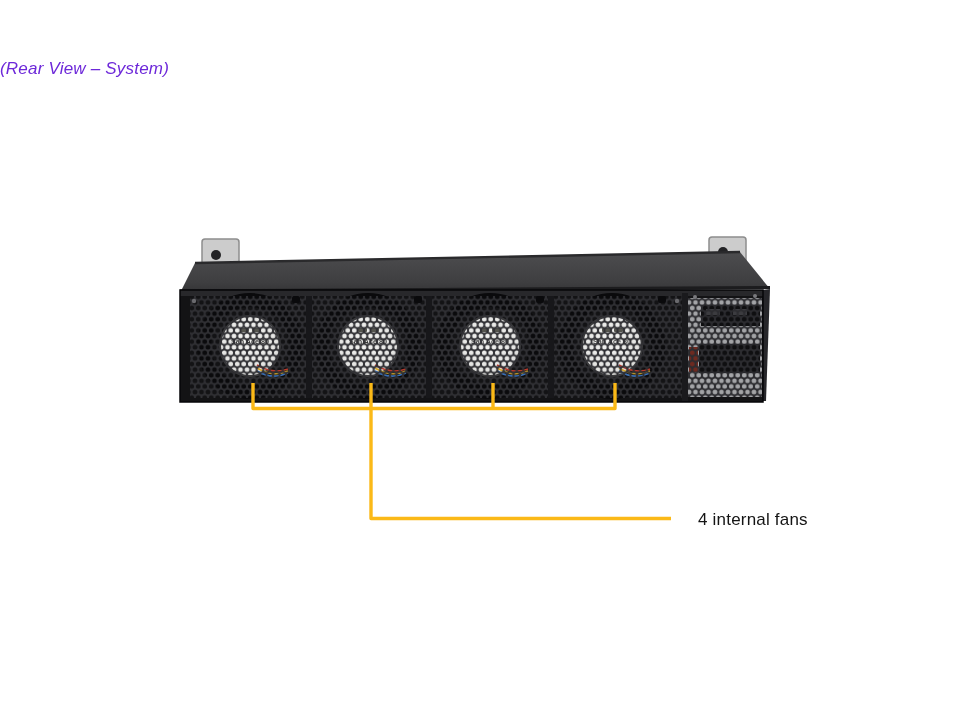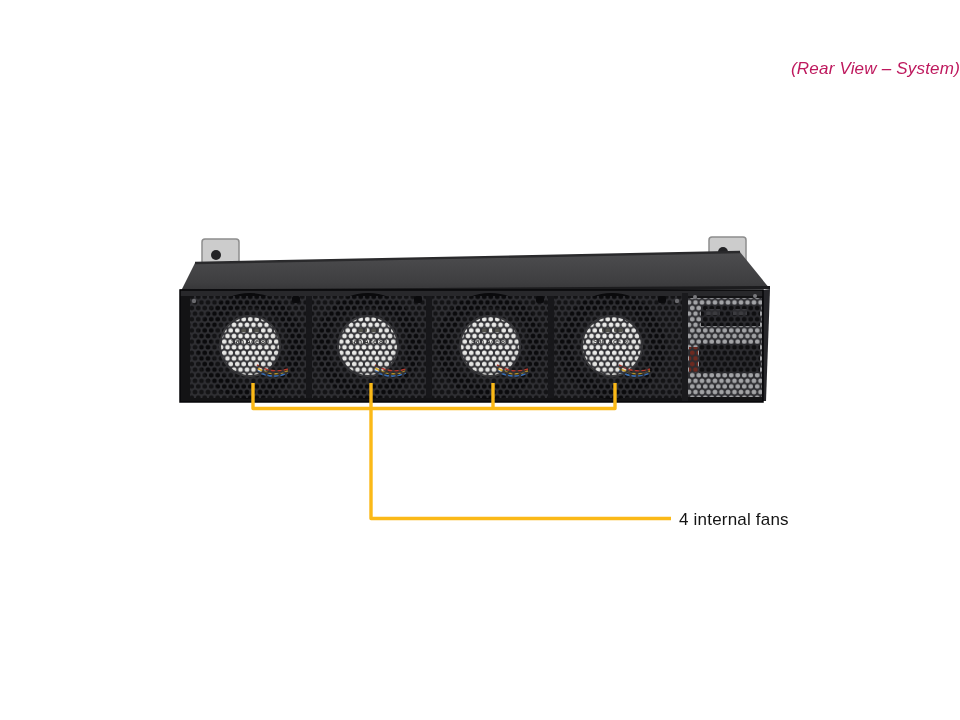--- a/index.html
+++ b/index.html
@@ -1,20 +1,20 @@
 <!DOCTYPE html>
 <html><head>
 <meta charset="utf-8">
 <style>
   html,body{margin:0;padding:0;background:#ffffff;}
   .stage{position:relative;width:960px;height:720px;background:#ffffff;overflow:hidden;
          font-family:"Liberation Sans", sans-serif;}
-  .title{position:absolute;left:0;top:59px;width:100%;text-align:right;
-         font-size:17px;font-style:italic;color:#be185d;letter-spacing:.2px;}
-  .callout-label{position:absolute;left:679px;top:510px;font-size:17px;color:#141414;
+  .title{position:absolute;left:0;top:59px;width:100%;text-align:left;
+         font-size:17px;font-style:italic;color:#6d28d9;letter-spacing:.2px;}
+  .callout-label{position:absolute;left:698px;top:510px;font-size:17px;color:#141414;
          letter-spacing:.2px;white-space:nowrap;text-align:right;}
   .art{position:absolute;left:0;top:0;width:960px;height:720px;display:block;}
 </style>
 </head>
 <body>
 
 <div class="stage">
 
   <div class="title">(Rear View – System)</div>
 

